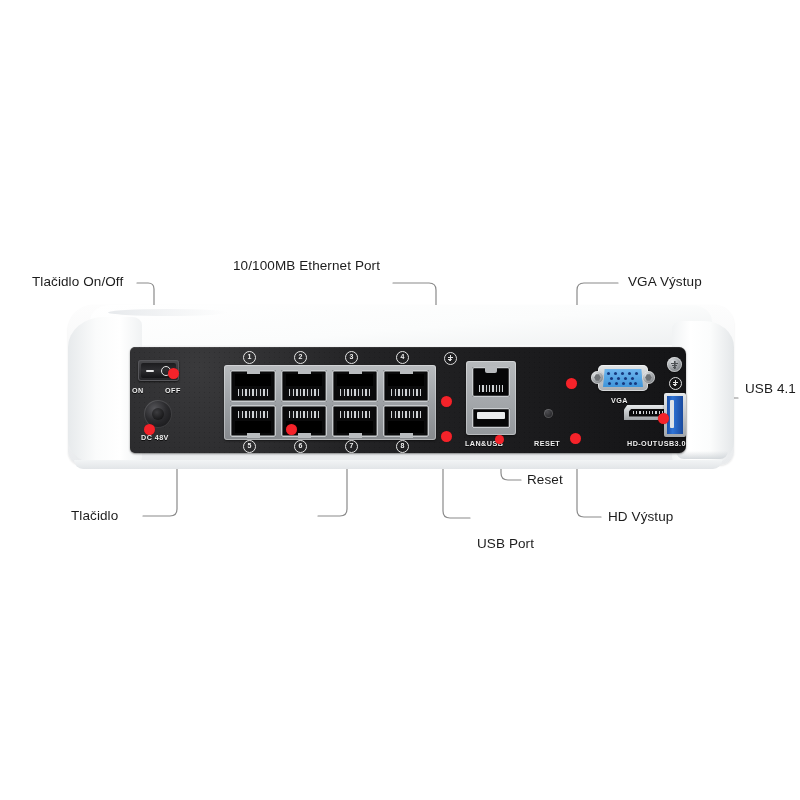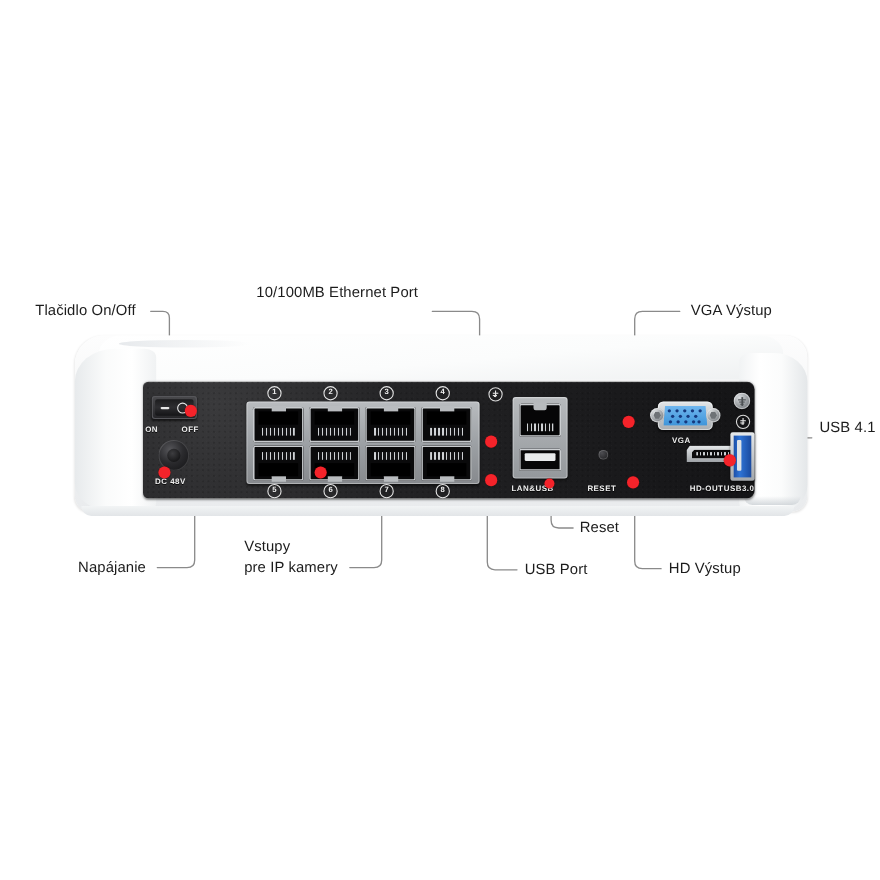--- a/index.html
+++ b/index.html
@@ -206,28 +206,24 @@
   </svg>
 
   <div class="lbl" style="left:32px;top:274px;">Tlačidlo On/Off</div>
 
   <div class="lbl" style="left:233px;top:258px;">10/100MB Ethernet Port</div>
 
   <div class="lbl" style="left:628px;top:274px;">VGA Výstup</div>
 
   <div class="lbl" style="left:745px;top:381px;">USB 4.1</div>
 
-  <div class="lbl" style="left:71px;top:508px;">Napájanie</div>
-
-  <div style="position:absolute;left:222px;top:489px;">
-    <div class="lbl" style="position:static;">Vstupy</div>
-    <div class="lbl" style="position:static;margin-top:3px;">pre IP kamery</div>
-  </div>
-
-  <div class="lbl" style="left:477px;top:510px;text-align:right;">USB Port</div>
+  <div class="lbl" style="left:71px;top:508px;">Tlačidlo</div>
+
+
+  <div class="lbl" style="left:477px;top:536px;text-align:right;">USB Port</div>
 
   <div class="lbl" style="left:527px;top:472px;">Reset</div>
 
   <div class="lbl" style="left:608px;top:509px;">HD Výstup</div>
 
   <div id="device">
     <div class="shell"></div>
     <div class="topface"></div>
     <div class="leftcol"></div>
     <div class="rightcol"></div>

